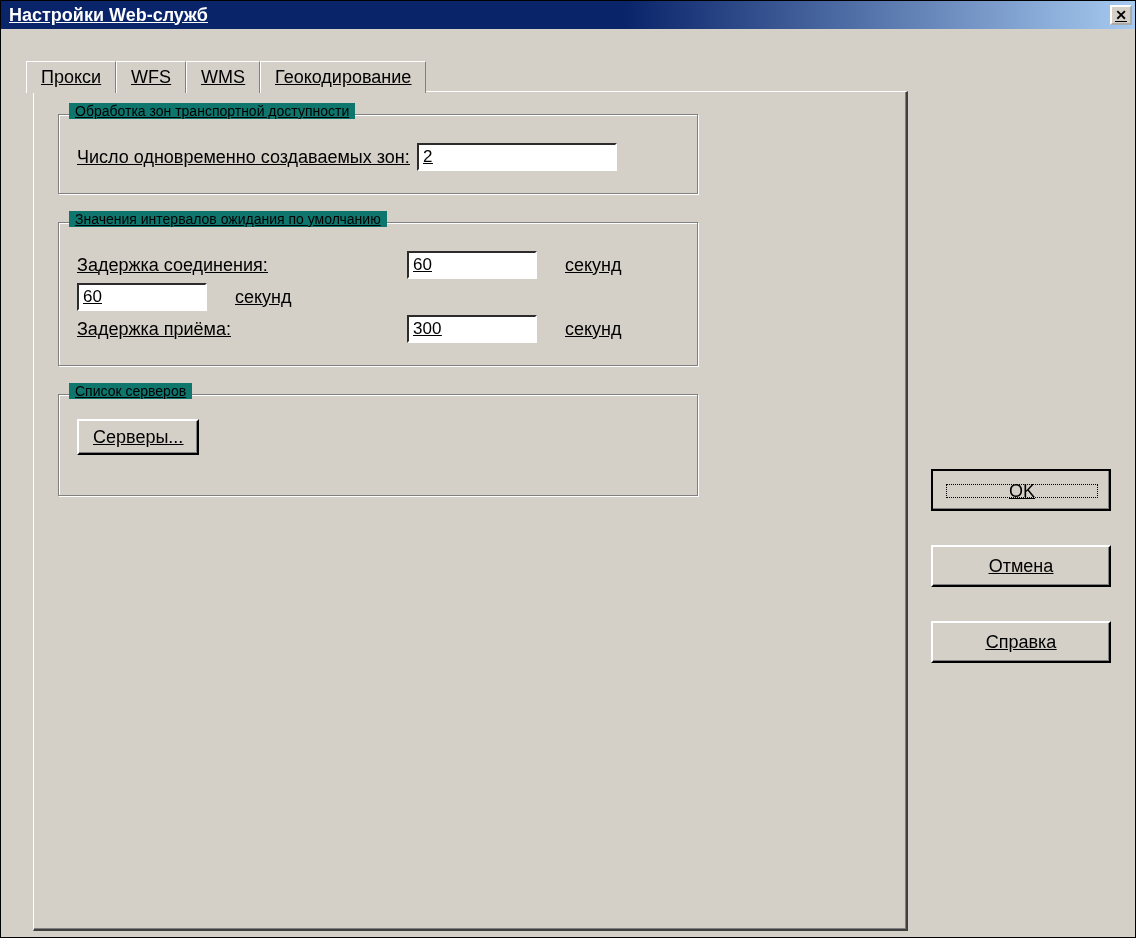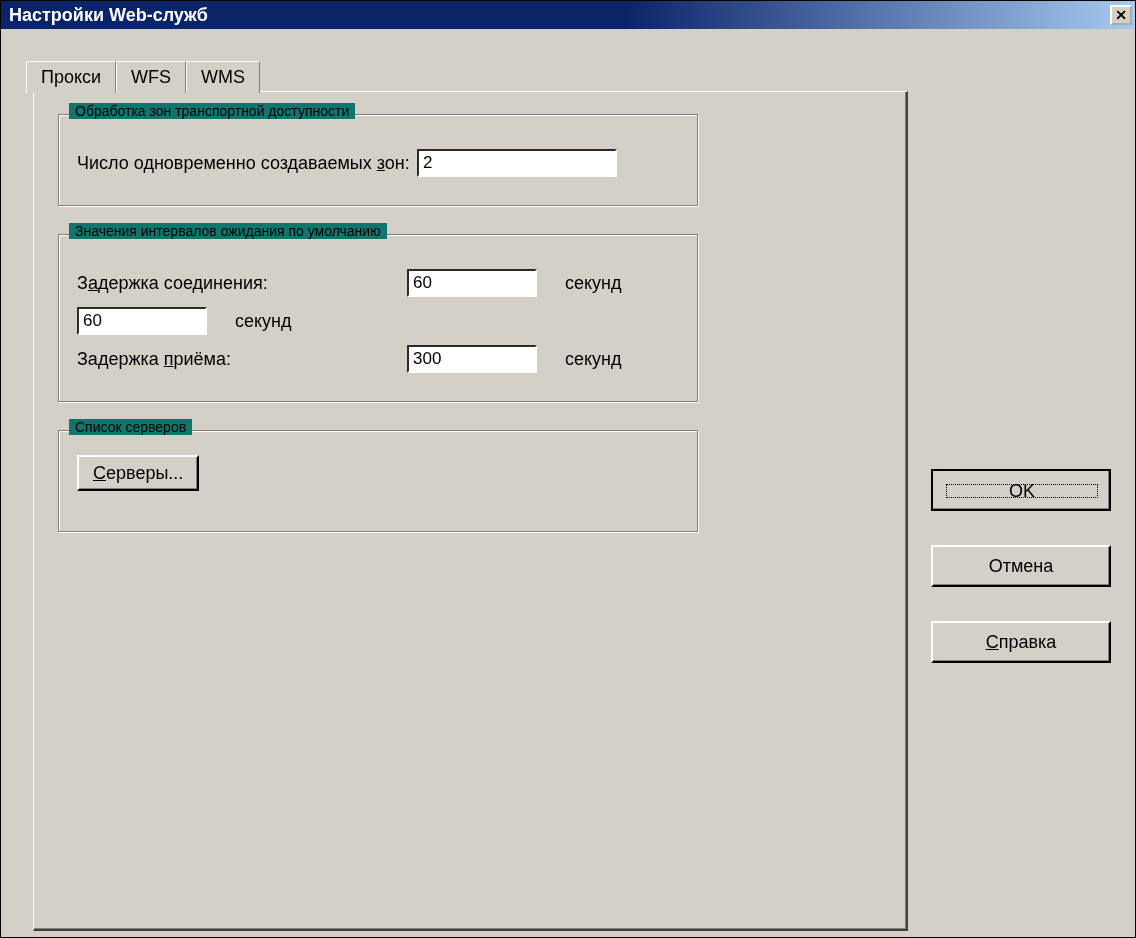--- a/index.html
+++ b/index.html
@@ -1,15 +1,15 @@
 <!DOCTYPE html>
 <html><head>
 <meta charset="utf-8">
 <style>
-  * { box-sizing: border-box; }
+  * { box-sizing: border-box; text-decoration: underline; }
   html, body {
     margin: 0; padding: 0;
     width: 1136px; height: 938px;
     font-family: Tahoma, Verdana, Arial, sans-serif;
     font-size: 18px;
     background: #d4d0c8;
     overflow: hidden;
   }
   .window {
     width: 1136px; height: 938px;
@@ -97,21 +97,21 @@
   }
   .groupbox > .legend {
     position: absolute;
     top: -12px; left: 10px;
     background: #0f766e;
     padding: 0 6px;
     font-size: 14px;
   }
   .row {
     display: flex; align-items: center;
-    margin: 10px 0;
+    margin: 4px 0;
   }
   .row-label {
     width: 340px;
     font-size: 18px;
   }
   .row-label .ul { text-decoration: underline; }
   input.textfield {
     height: 28px;
     width: 130px;
     background: #fff;
@@ -176,20 +176,21 @@
       <span>✕</span>
     </div>
   </div>
 
   <div class="body">
 
     <div class="tabstrip">
       <div class="tab">Прокси</div>
       <div class="tab">WFS</div>
       <div class="tab">WMS</div>
+      <div class="tab">Геокодирование</div>
     </div>
 
     <div class="tabpanel">
 
       <div class="groupbox gb1">
         <div class="legend">Обработка зон транспортной доступности</div>
         <div class="row">
           <div class="row-label">
             <span>Число одновременно создаваемых </span><span class="ul">з</span><span>он:</span>
           </div>

